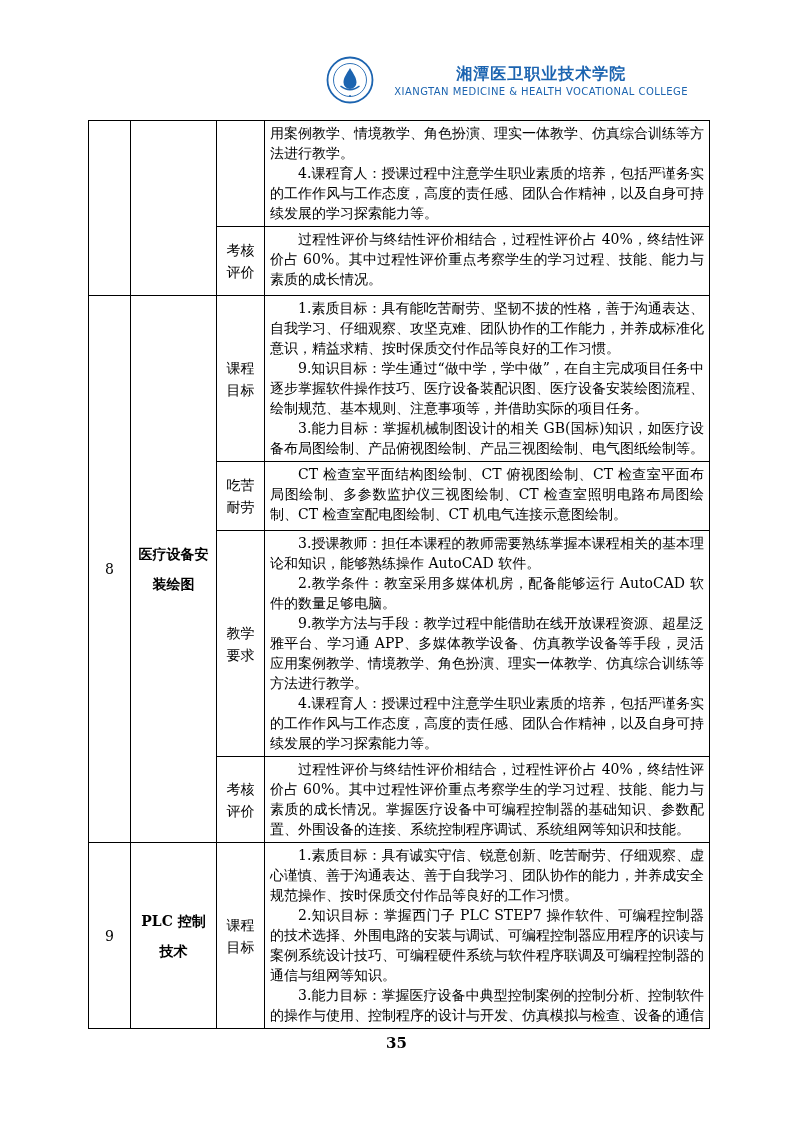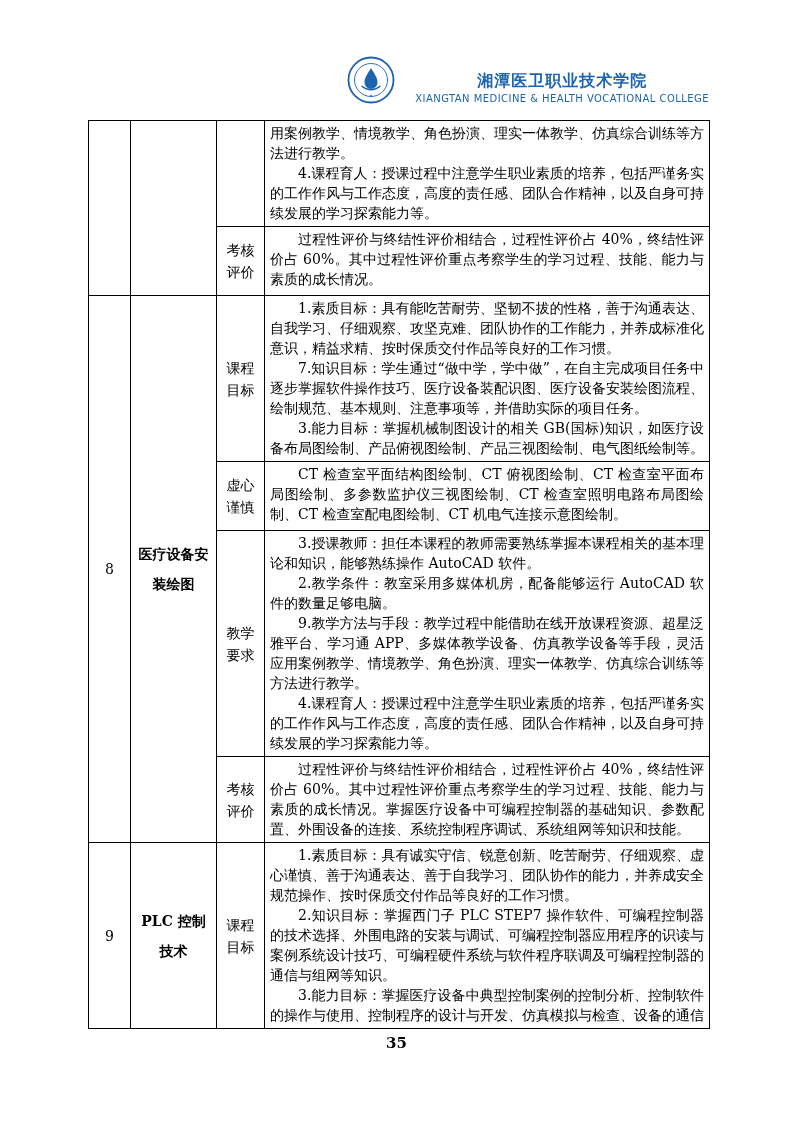--- a/index.html
+++ b/index.html
@@ -14,23 +14,23 @@
     width: 793px;
     height: 1122px;
     background: #ffffff;
     overflow: hidden;
   }
 
   
   .header {
     position: absolute;
     top: 56px;
-    right: 84px;
+    right: 105px;
     display: flex;
-    align-items: flex-end;
+    align-items: center;
     gap: 20px;
   }
   .logo-circle { width: 48px; height: 48px; flex: 0 0 auto; }
   .logo-circle svg { width: 48px; height: 48px; display: block; }
   .logo-text { display: flex; flex-direction: column; align-items: center; }
   .logo-text .cn {
     color: #1c64b0;
     font-size: 16px;
     font-weight: bold;
     letter-spacing: 1px;
@@ -144,26 +144,26 @@
             <td class="content-cell">
               <p class="para indent">过程性评价与终结性评价相结合，过程性评价占 40%，终结性评价占 60%。其中过程性评价重点考察学生的学习过程、技能、能力与素质的成长情况。</p>
             </td>
           </tr>
           <tr>
             <td class="seq-cell" rowspan="4">8</td>
             <td class="course-cell" rowspan="4">医疗设备安装绘图</td>
             <td class="label-cell">课程目标</td>
             <td class="content-cell">
               <p class="para indent">1.素质目标：具有能吃苦耐劳、坚韧不拔的性格，善于沟通表达、自我学习、仔细观察、攻坚克难、团队协作的工作能力，并养成标准化意识，精益求精、按时保质交付作品等良好的工作习惯。</p>
-              <p class="para indent">7.知识目标：学生通过“做中学，学中做”，在自主完成项目任务中逐步掌握软件操作技巧、医疗设备装配识图、医疗设备安装绘图流程、绘制规范、基本规则、注意事项等，并借助实际的项目任务。</p>
+              <p class="para indent">9.知识目标：学生通过“做中学，学中做”，在自主完成项目任务中逐步掌握软件操作技巧、医疗设备装配识图、医疗设备安装绘图流程、绘制规范、基本规则、注意事项等，并借助实际的项目任务。</p>
               <p class="para indent">3.能力目标：掌握机械制图设计的相关 GB(国标)知识，如医疗设备布局图绘制、产品俯视图绘制、产品三视图绘制、电气图纸绘制等。</p>
             </td>
           </tr>
           <tr>
-            <td class="label-cell">虚心谨慎</td>
+            <td class="label-cell">吃苦耐劳</td>
             <td class="content-cell">
               <p class="para indent">CT 检查室平面结构图绘制、CT 俯视图绘制、CT 检查室平面布局图绘制、多参数监护仪三视图绘制、CT 检查室照明电路布局图绘制、CT 检查室配电图绘制、CT 机电气连接示意图绘制。</p>
             </td>
           </tr>
           <tr>
             <td class="label-cell">教学要求</td>
             <td class="content-cell">
               <p class="para indent">3.授课教师：担任本课程的教师需要熟练掌握本课程相关的基本理论和知识，能够熟练操作 AutoCAD 软件。</p>
               <p class="para indent">2.教学条件：教室采用多媒体机房，配备能够运行 AutoCAD 软件的数量足够电脑。</p>
               <p class="para indent">9.教学方法与手段：教学过程中能借助在线开放课程资源、超星泛雅平台、学习通 APP、多媒体教学设备、仿真教学设备等手段，灵活应用案例教学、情境教学、角色扮演、理实一体教学、仿真综合训练等方法进行教学。</p>

